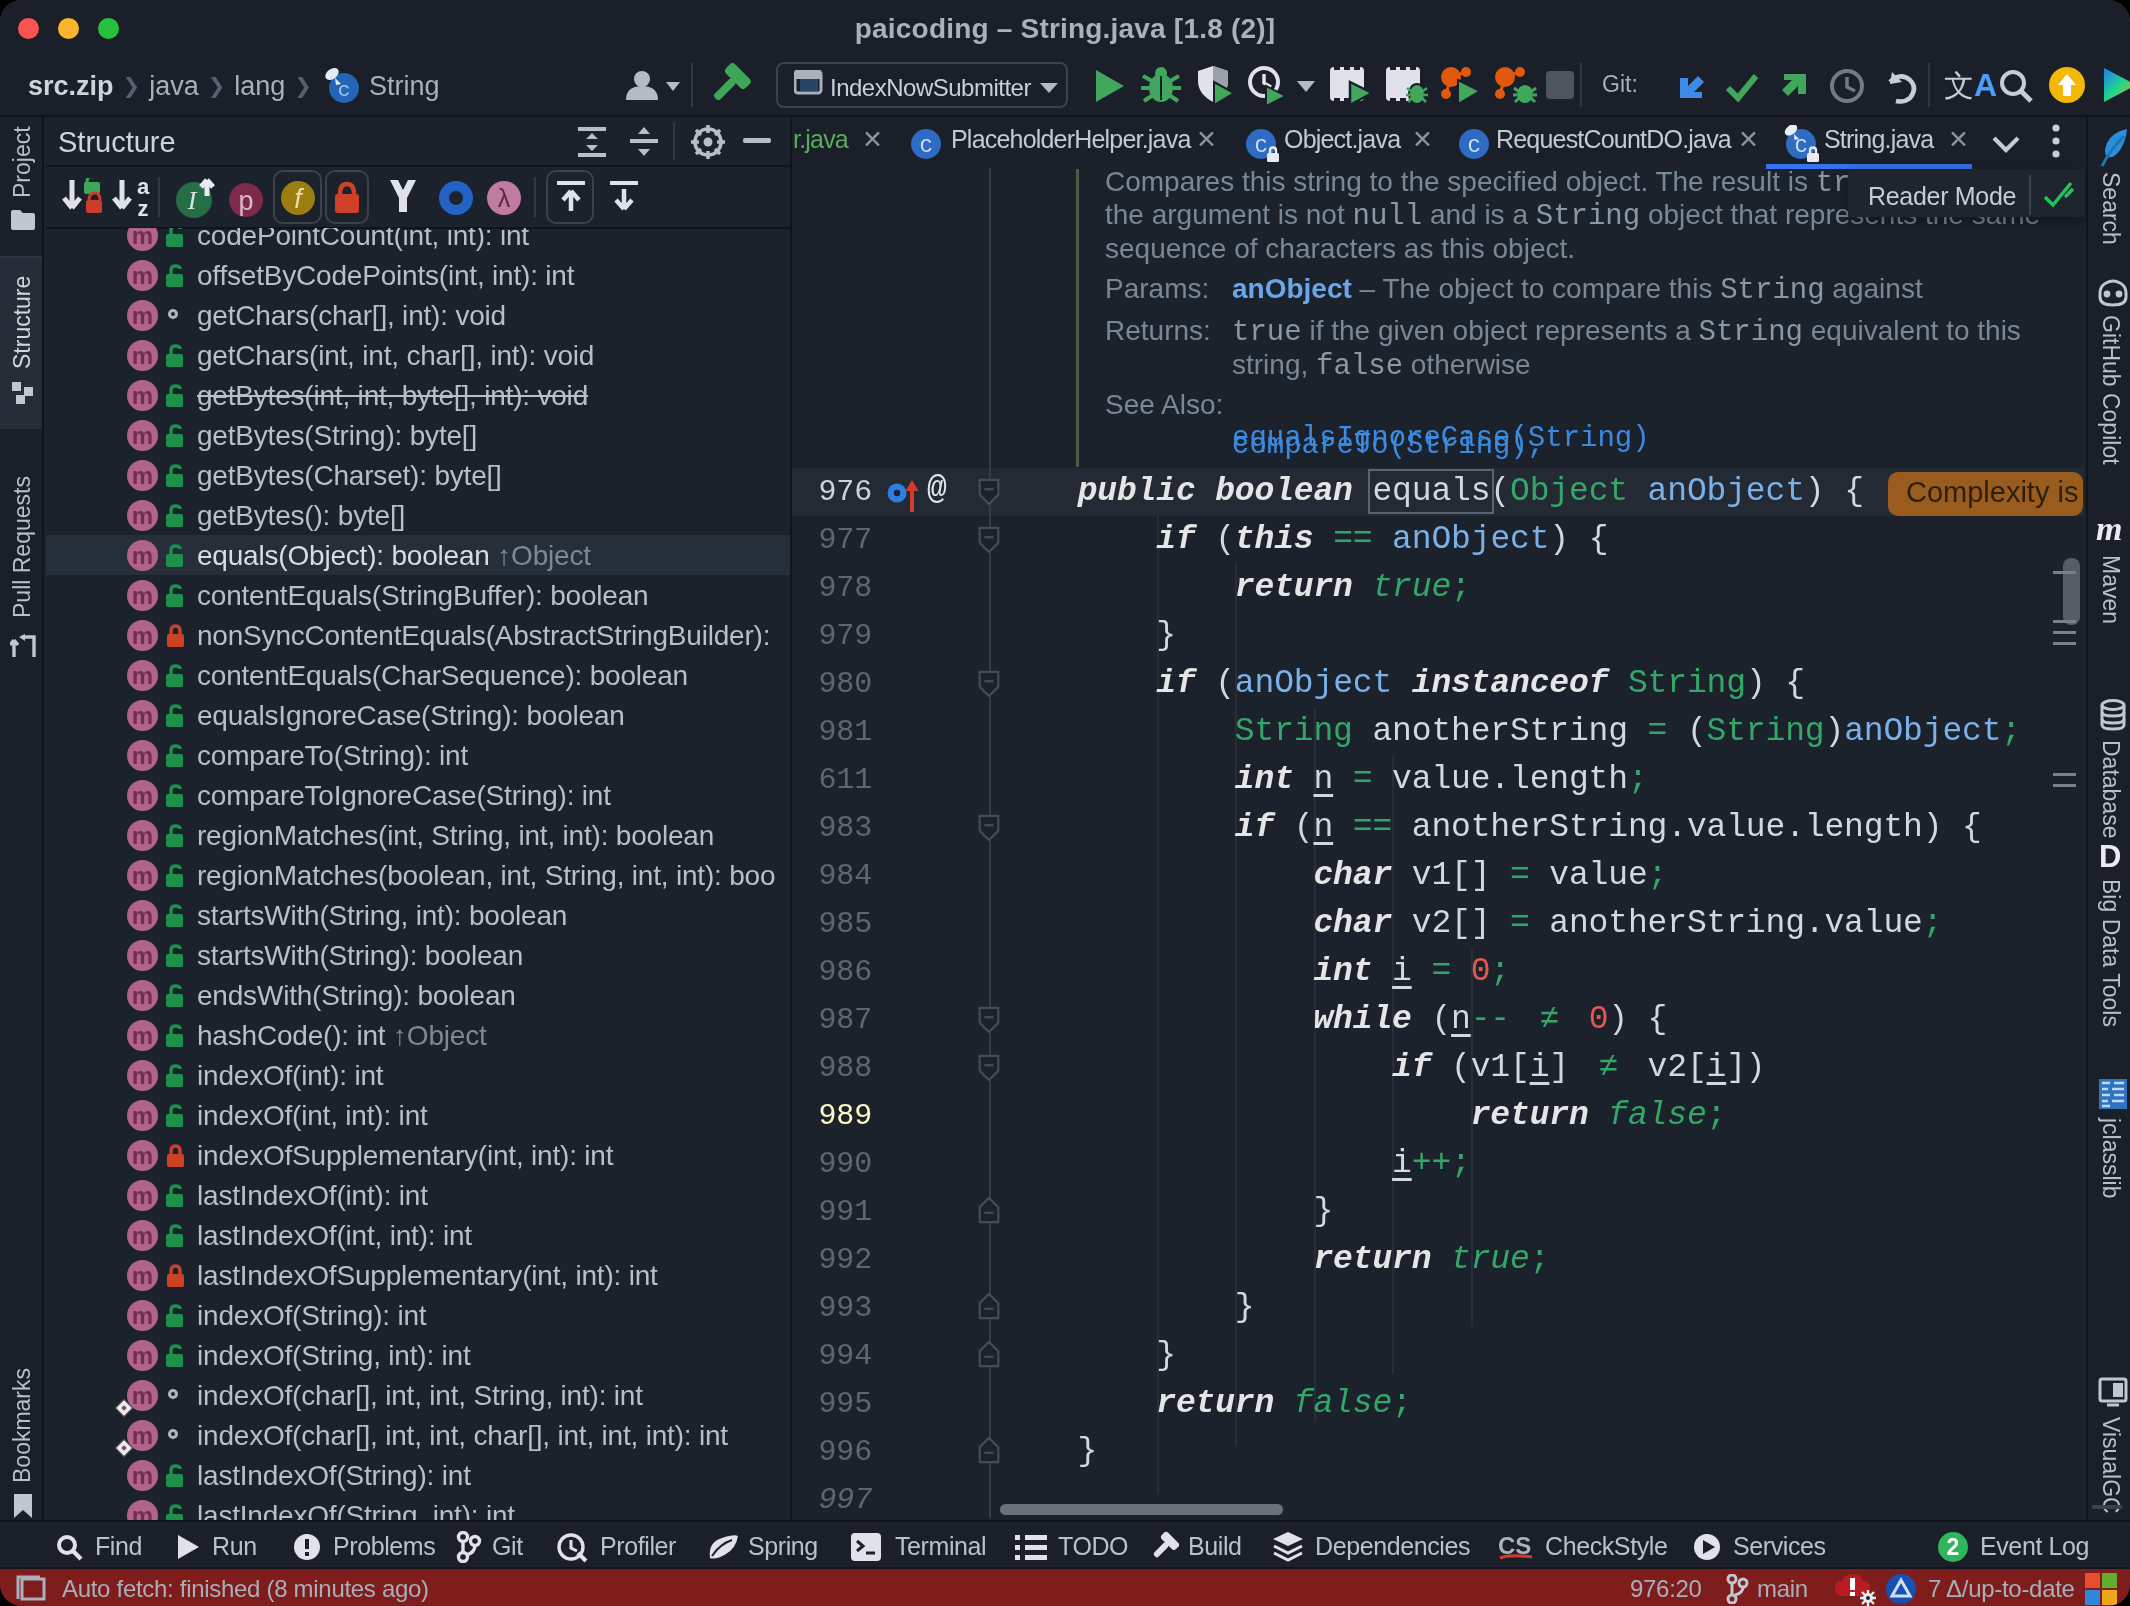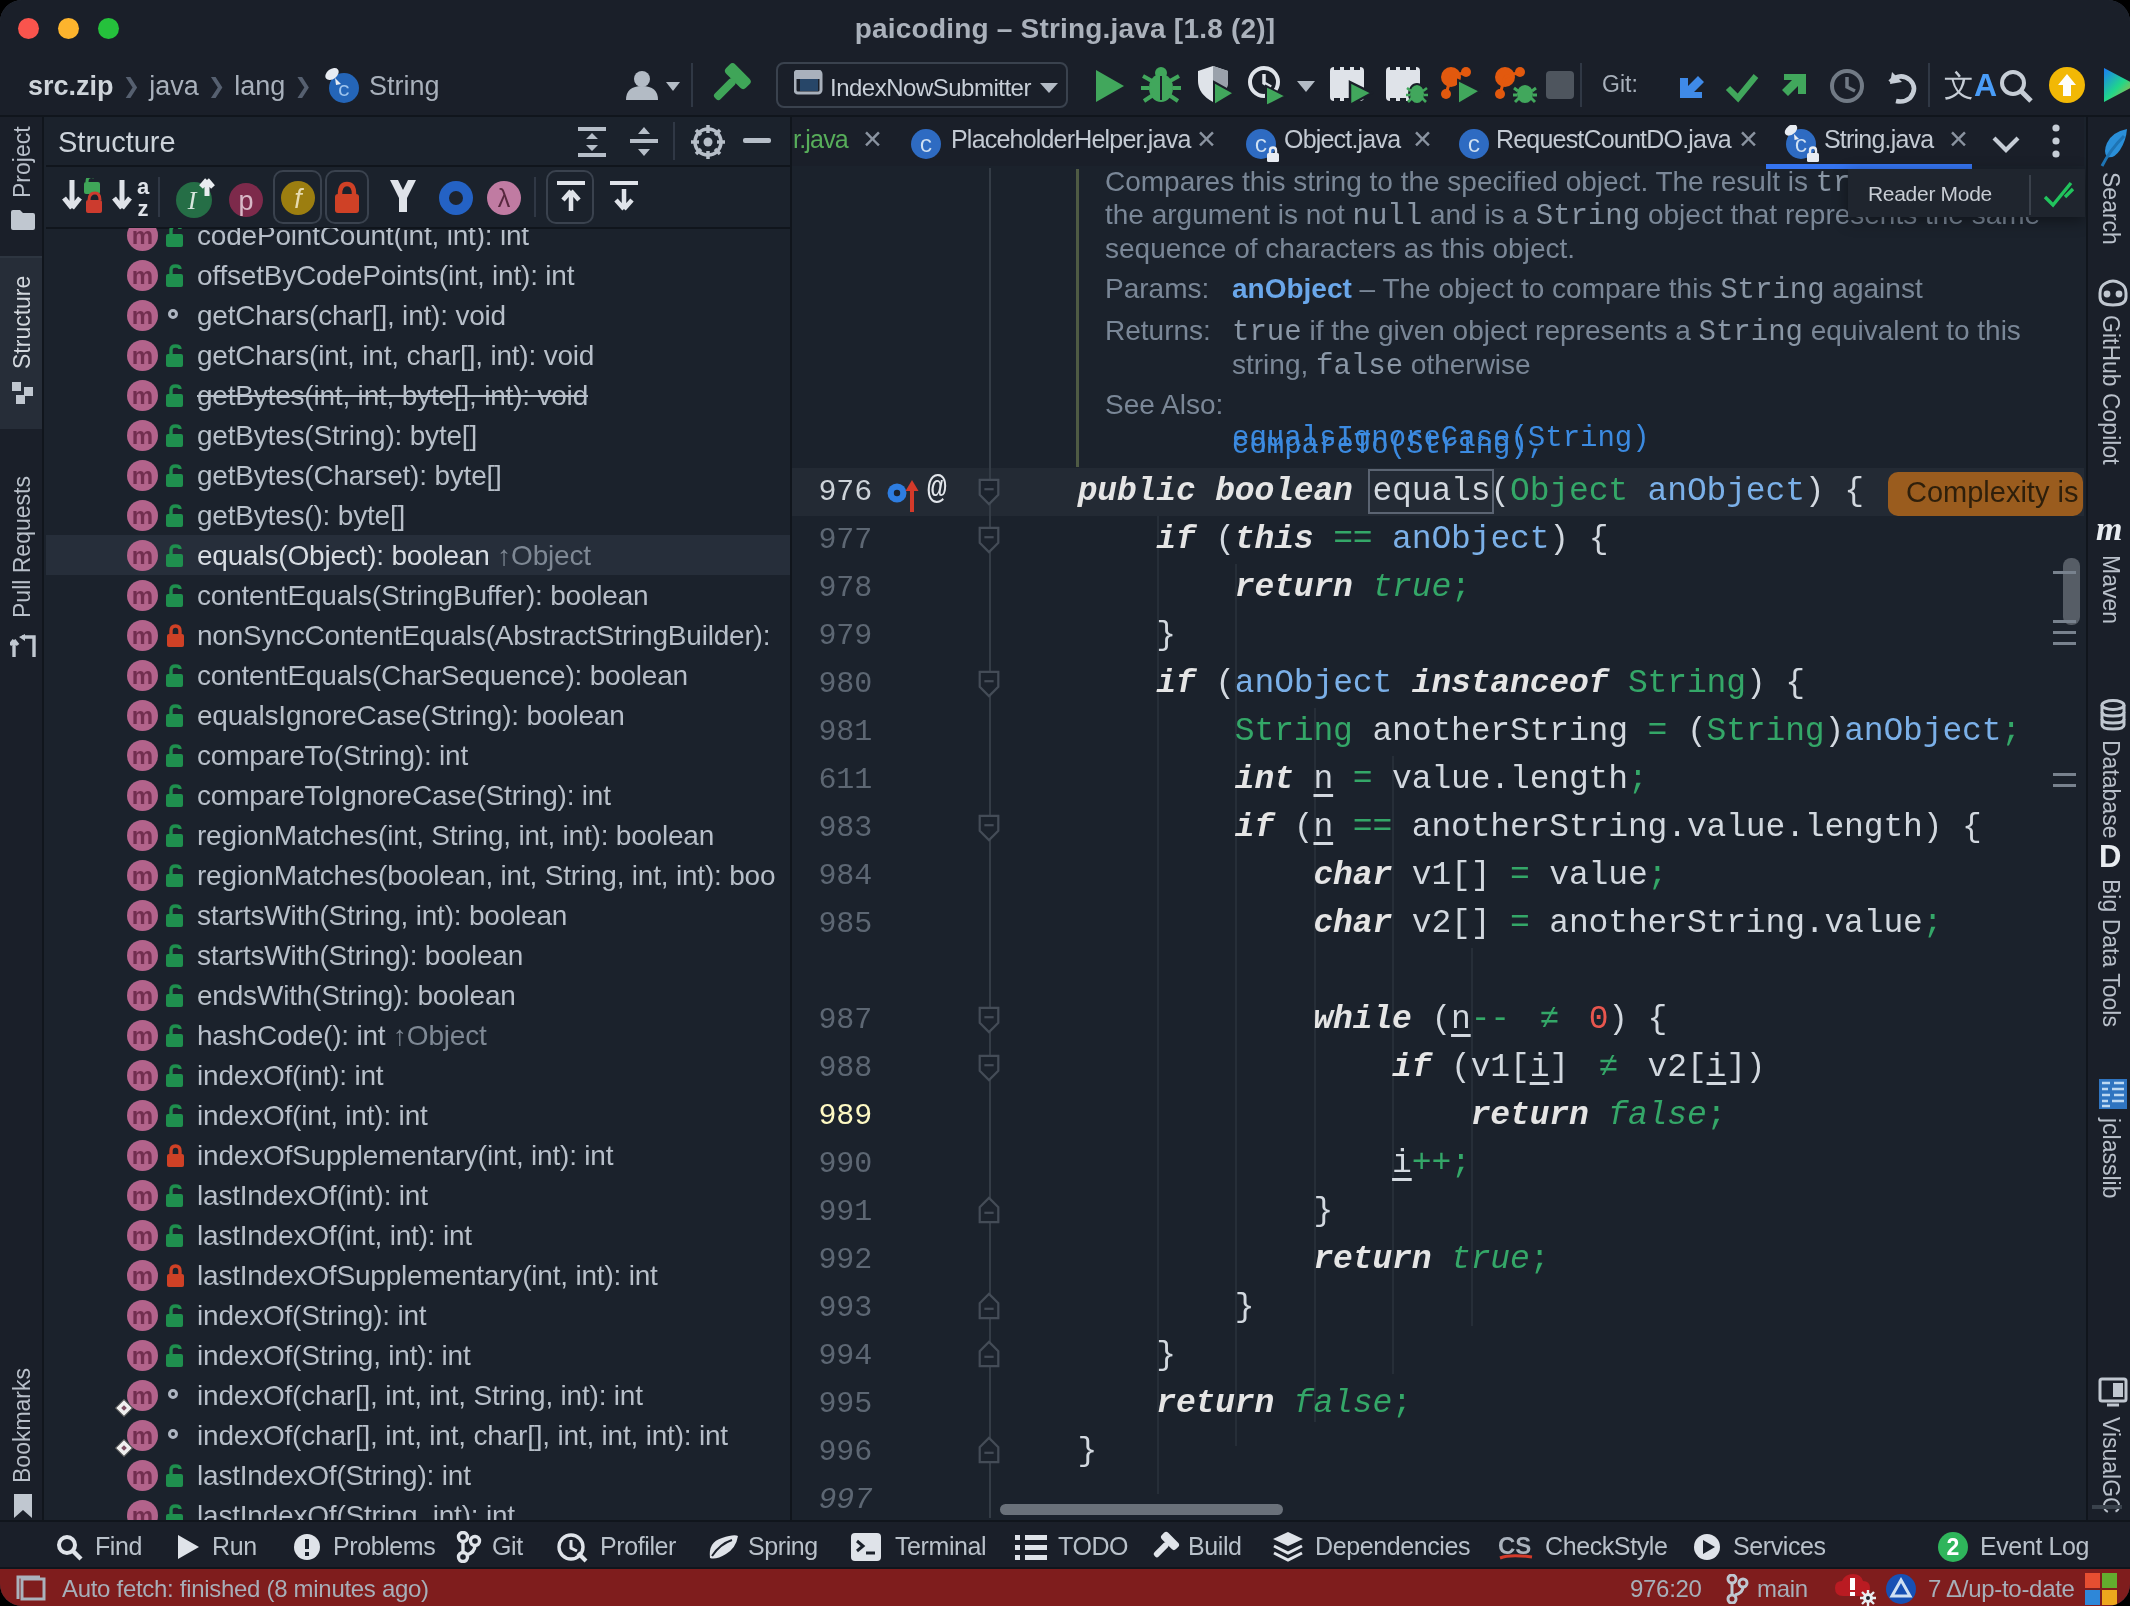--- a/index.html
+++ b/index.html
@@ -664,21 +664,21 @@
 <div class="doct" style="left:313px; top:158px;">Params:</div>
 <div class="doct" style="left:440px; top:158px;"><span style="color:#6aa7ea; font-weight:bold;">anObject</span> – The object to compare this <span class="docmono">String</span> against</div>
 <div class="doct" style="left:313px; top:200px;">Returns:</div>
 <div class="doct" style="left:440px; top:200px;"><span class="docmono">true</span> if the given object represents a <span class="docmono">String</span> equivalent to this</div>
 <div class="doct" style="left:440px; top:234px;">string, <span class="docmono">false</span> otherwise</div>
 <div class="doct" style="left:313px; top:274px;">See Also:</div>
 <div class="doct" style="left:440px; top:274px;margin-top:39px;"><span class="doclink">compareTo(String),</span></div>
 <div class="doct" style="left:440px; top:306px;"><span class="doclink">equalsIgnoreCase(String)</span></div>
 <div class="abs" style="left:1056px; top:54px; width:237px; height:48px; background:#1f252e; box-shadow:0 4px 14px rgba(0,0,0,0.4);"></div>
           <div class="abs" style="left:1237px; top:60px; width:2px; height:40px; background:#3a414b;"></div>
-<div class="abs" style="left:1076px; top:67px; font-size:21px; color:#c7ccd3; letter-spacing:-0.3px;">Reader Mode</div>
+<div class="abs" style="left:1076px; top:67px; font-size:25px; color:#c7ccd3; letter-spacing:-0.3px;">Reader Mode</div>
 <svg class="abs" style="left:1251px; top:66px;" width="34" height="30" viewBox="0 0 34 30">
             <path d="M2 16 L10 24 L28 2 M22 16 L30 8" stroke="#21c45d" stroke-width="3.4" fill="none"></path>
           </svg>
         </div>
 <div class="abs" style="left:0; top:353px; width:1292px; height:48px; background:#232a34;"></div>
 <div class="abs" style="left:197px; top:53px; width:2px; height:1350px; background:#343c46;"></div>
 <div class="abs" style="left:365px; top:401px; width:2px; height:978px; background:#262e38;"></div>
 <div class="abs" style="left:443px; top:449px; width:2px; height:882px; background:#262e38;"></div>
 <div class="abs" style="left:522px; top:593px; width:2px; height:714px; background:#262e38;"></div>
 <div class="abs" style="left:600px; top:641px; width:2px; height:618px; background:#262e38;"></div>
@@ -702,20 +702,21 @@
         </svg>
 <div class="cl" style="top:593px;"><span class="lnum" style="color:#5d6773;">981</span><span class="code"><span class="wht">            </span><span class="cls">String</span><span class="wht"> anotherString </span><span class="grn">=</span><span class="wht"> (</span><span class="cls">String</span><span class="wht">)</span><span class="prm">anObject</span><span class="grn">;</span></span></div>
 <div class="cl" style="top:641px;"><span class="lnum" style="color:#5d6773;">611</span><span class="code"><span class="wht">            </span><span class="kw">int</span><span class="wht"> </span><span class="wht und">n</span><span class="wht"> </span><span class="grn">=</span><span class="wht"> value.length</span><span class="grn">;</span></span></div>
 <div class="cl" style="top:689px;"><span class="lnum" style="color:#5d6773;">983</span><span class="code"><span class="wht">            </span><span class="kw">if</span><span class="wht"> (</span><span class="wht und">n</span><span class="wht"> </span><span class="grn">==</span><span class="wht"> anotherString.value.length) {</span></span></div>
 <svg class="abs" style="left:184px; top:697px;" width="26" height="32" viewBox="0 0 28 34">
           <path d="M4 4 L24 4 L24 20 L14 30 L4 20 Z" fill="#1b222c" stroke="#444c57" stroke-width="2.4"></path>
           <path d="M9 14 L19 14" stroke="#444c57" stroke-width="2.4"></path>
         </svg>
 <div class="cl" style="top:737px;"><span class="lnum" style="color:#5d6773;">984</span><span class="code"><span class="wht">                </span><span class="kw">char</span><span class="wht"> v1[] </span><span class="grn">=</span><span class="wht"> value</span><span class="grn">;</span></span></div>
 <div class="cl" style="top:785px;"><span class="lnum" style="color:#5d6773;">985</span><span class="code"><span class="wht">                </span><span class="kw">char</span><span class="wht"> v2[] </span><span class="grn">=</span><span class="wht"> anotherString.value</span><span class="grn">;</span></span></div>
+<div class="cl" style="top:833px;"><span class="lnum" style="color:#5d6773;">986</span><span class="code"><span class="wht">                </span><span class="kw">int</span><span class="wht"> </span><span class="wht und">i</span><span class="wht"> </span><span class="grn">=</span><span class="wht"> </span><span class="num">0</span><span class="grn">;</span></span></div>
 <div class="cl" style="top:881px;"><span class="lnum" style="color:#5d6773;">987</span><span class="code"><span class="wht">                </span><span class="kw">while</span><span class="wht"> (</span><span class="wht und">n</span><span class="grn">--</span><span class="wht"> </span><span class="neqs">≠</span><span class="wht"> </span><span class="num">0</span><span class="wht">) {</span></span></div>
 <svg class="abs" style="left:184px; top:889px;" width="26" height="32" viewBox="0 0 28 34">
           <path d="M4 4 L24 4 L24 20 L14 30 L4 20 Z" fill="#1b222c" stroke="#444c57" stroke-width="2.4"></path>
           <path d="M9 14 L19 14" stroke="#444c57" stroke-width="2.4"></path>
         </svg>
 <div class="cl" style="top:929px;"><span class="lnum" style="color:#5d6773;">988</span><span class="code"><span class="wht">                    </span><span class="kw">if</span><span class="wht"> (v1[</span><span class="wht und">i</span><span class="wht">] </span><span class="neqs">≠</span><span class="wht"> v2[</span><span class="wht und">i</span><span class="wht">])</span></span></div>
 <svg class="abs" style="left:184px; top:937px;" width="26" height="32" viewBox="0 0 28 34">
           <path d="M4 4 L24 4 L24 20 L14 30 L4 20 Z" fill="#1b222c" stroke="#444c57" stroke-width="2.4"></path>
           <path d="M9 14 L19 14" stroke="#444c57" stroke-width="2.4"></path>
         </svg>

